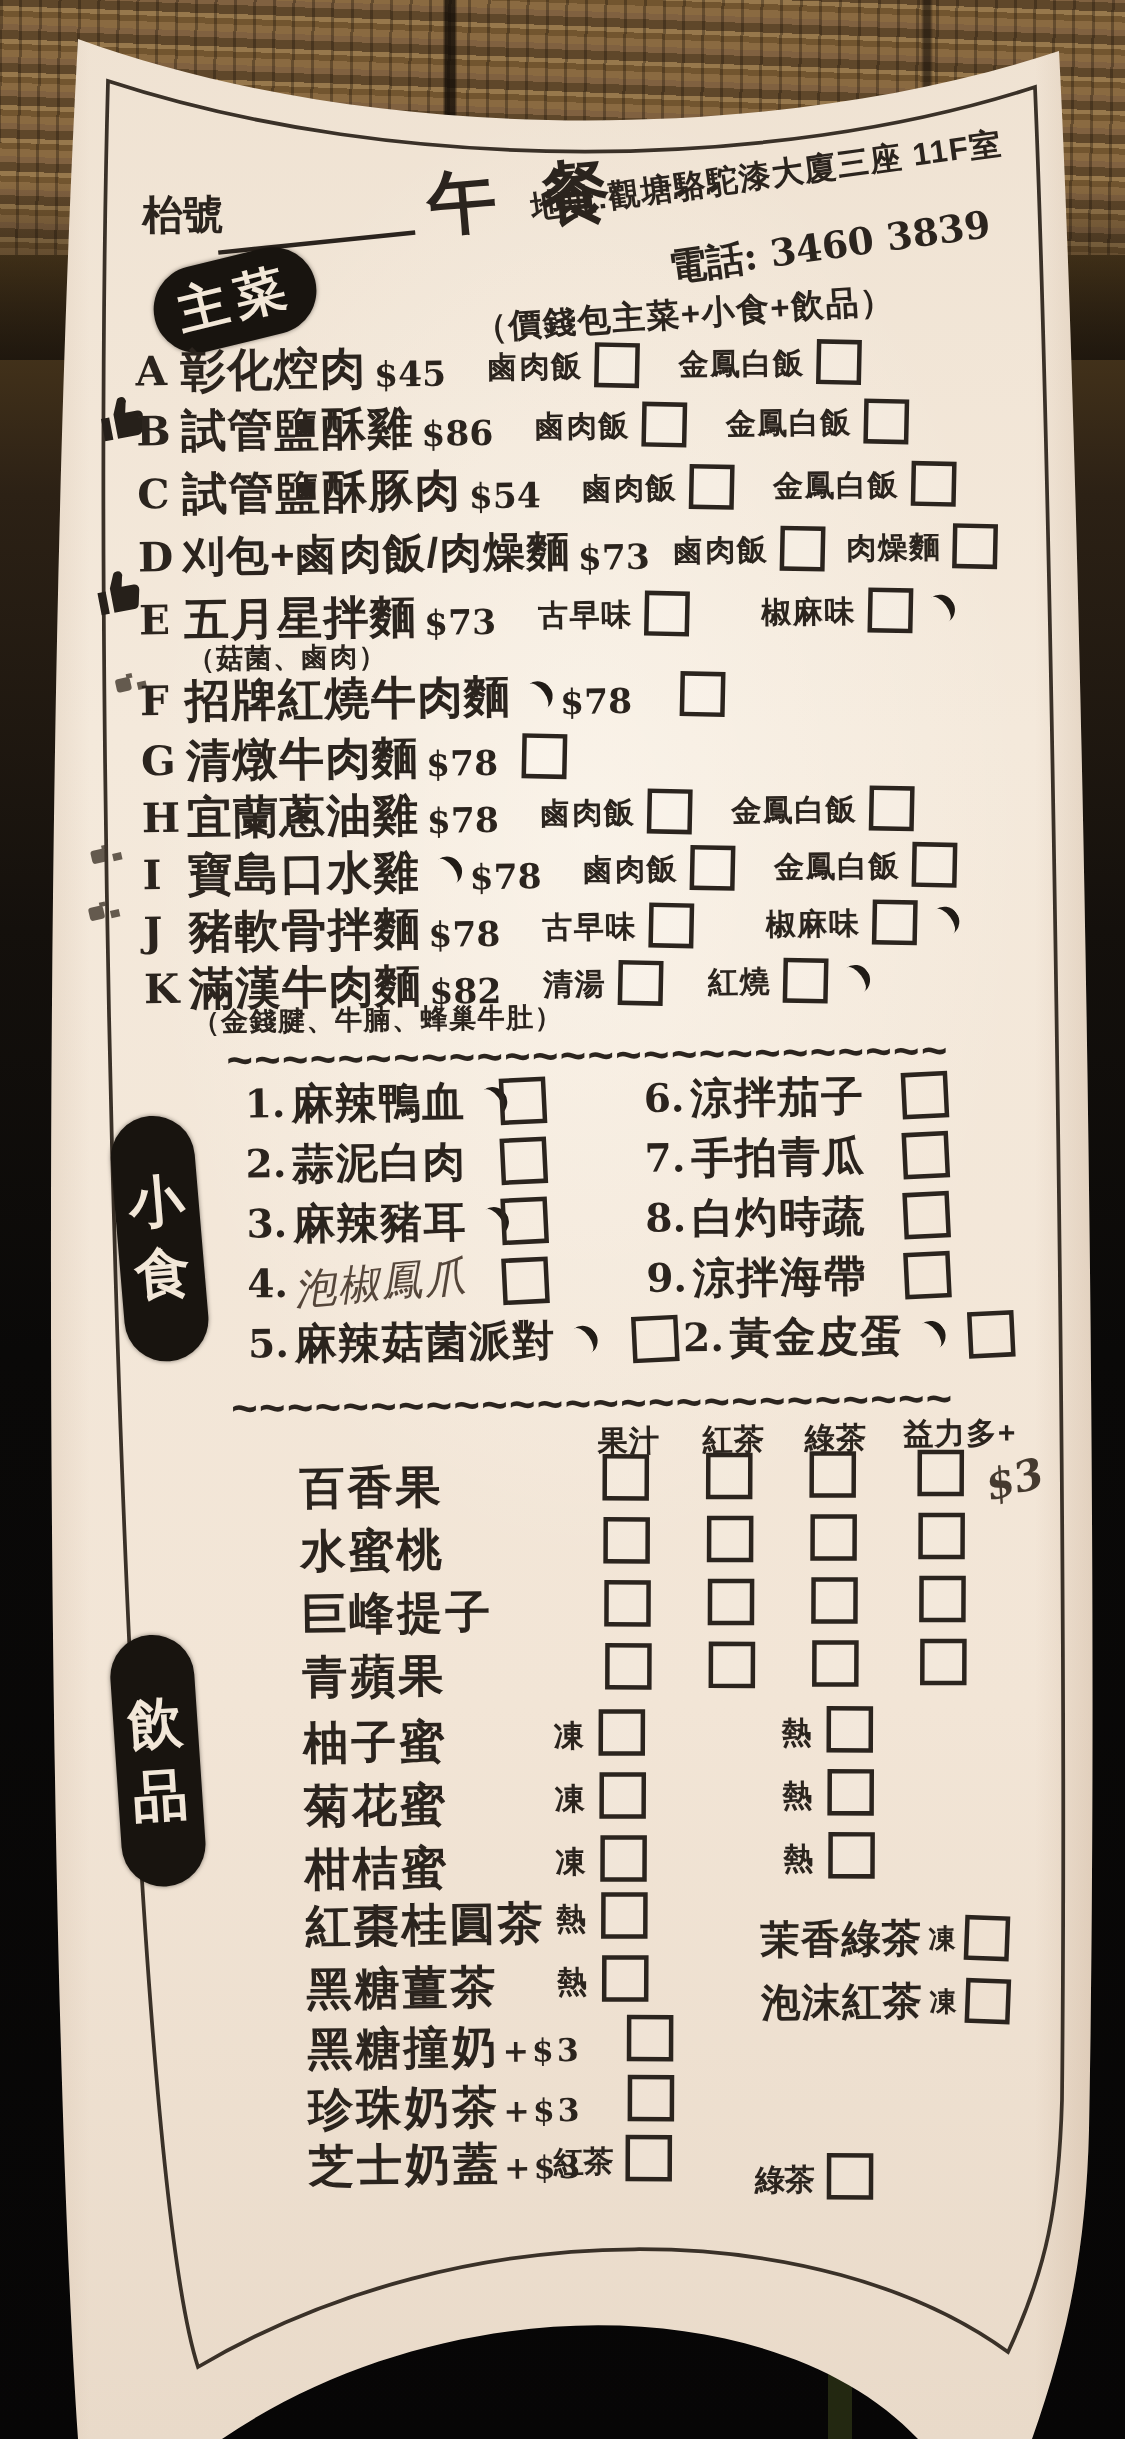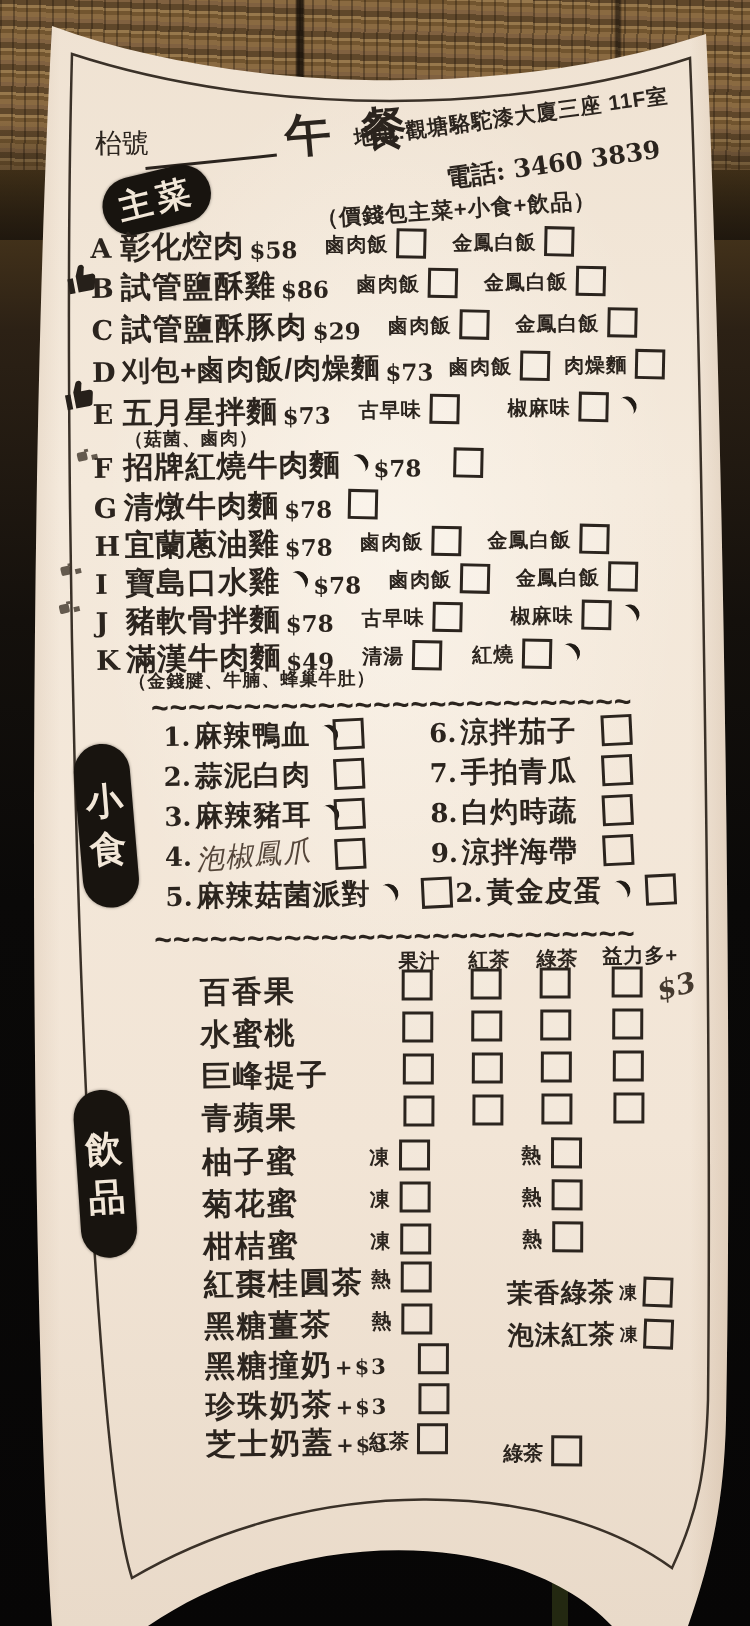--- a/index.html
+++ b/index.html
@@ -16,21 +16,21 @@
 
   .paper{position:absolute;inset:0;
     clip-path:path("M52 26 C250 98 520 96 706 34 C720 300 734 1000 726 1420 C724 1500 712 1558 688 1626 L612 1626 C520 1528 300 1522 148 1626 L52 1626 C30 1300 26 500 52 26 Z");
     background:
       radial-gradient(ellipse 420px 700px at 52% 34%,rgba(255,252,246,.5),rgba(255,252,246,0) 70%),
       linear-gradient(90deg,rgba(150,110,75,.25),rgba(150,110,75,0) 60px,rgba(150,110,75,0) 690px,rgba(150,110,75,.28)),
       linear-gradient(180deg,#efe2d2 0%,#f4e9db 30%,#f2e5d6 70%,#e9dac9 100%);}
   .border-svg{position:absolute;left:0;top:0;}
 
   .content{position:absolute;inset:0;transform:rotate(-0.8deg);transform-origin:50% 40%;color:#2b241e;}
-  .cjk{font-weight:400;}
+  .cjk{font-weight:700;}
 
   
   .table-label{position:absolute;left:102px;top:122px;font-size:27px;}
   .table-line{position:absolute;left:152px;top:158px;width:132px;height:3px;background:#2b241e;transform:rotate(-5deg);}
   .title{position:absolute;left:292px;top:100px;font-size:46px;font-weight:700;letter-spacing:30px;transform:rotate(-4deg);}
   .addr{position:absolute;left:360px;top:104px;width:330px;font-size:21px;font-weight:700;transform:rotate(-7deg);letter-spacing:1px;}
   .phone{position:absolute;left:452px;top:150px;font-size:25px;font-weight:700;transform:rotate(-7deg);font-family:"DejaVu Serif",serif;}
   .price-note{position:absolute;left:322px;top:196px;font-size:22px;font-weight:700;transform:rotate(-3deg);letter-spacing:1px;}
 
   .pill{position:absolute;background:#18140f;color:#f2e7d8;display:flex;align-items:center;justify-content:center;font-weight:700;box-shadow:0 0 3px rgba(20,14,8,.5);}
@@ -111,21 +111,21 @@
             <path d="M6.5 10.5v9.5H3v-9.5h3.5zM8.5 20h8.6c1 0 1.9-.7 2.1-1.7l1.4-6.1a2 2 0 0 0-2-2.4h-5.1l.9-3.9A1.9 1.9 0 0 0 12.6 3c-.7 0-1.4.4-1.7 1.1L8.5 9.6V20z" fill="#26201a"></path>
           </svg>
       </div>
       <div class="smudge" style="left:80px;top:448px"></div>
       <div class="smudge" style="left:62px;top:562px"></div>
       <div class="smudge" style="left:60px;top:600px"></div>
 
       <div class="mrow" style="top:224px">
         <span class="letter">A</span>
         <span class="mname">彰化焢肉</span>
-        <span class="price">$58</span>
+        <span class="price">$45</span>
         <span class="opt">
             <span class="olabel">鹵肉飯</span>
             <span class="box"></span>
           </span>
         <span class="opt">
             <span class="olabel">金鳳白飯</span>
             <span class="box"></span>
           </span>
       </div>
       <div class="mrow" style="top:264px">
@@ -137,21 +137,21 @@
             <span class="box"></span>
           </span>
         <span class="opt">
             <span class="olabel">金鳳白飯</span>
             <span class="box"></span>
           </span>
       </div>
       <div class="mrow" style="top:306px">
         <span class="letter">C</span>
         <span class="mname">試管鹽酥豚肉</span>
-        <span class="price">$29</span>
+        <span class="price">$54</span>
         <span class="opt">
             <span class="olabel">鹵肉飯</span>
             <span class="box"></span>
           </span>
         <span class="opt">
             <span class="olabel">金鳳白飯</span>
             <span class="box"></span>
           </span>
       </div>
       <div class="mrow" style="top:348px">
@@ -233,21 +233,21 @@
           </span>
         <span class="opt" style="margin-left:48px">
             <span class="olabel">椒麻味</span>
             <span class="box"></span>
             <span class="chili"></span>
           </span>
       </div>
       <div class="mrow" style="top:636px">
         <span class="letter">K</span>
         <span class="mname">滿漢牛肉麵</span>
-        <span class="price">$49</span>
+        <span class="price">$82</span>
         <span class="opt">
             <span class="olabel">清湯</span>
             <span class="box"></span>
           </span>
         <span class="opt" style="margin-left:30px">
             <span class="olabel">紅燒</span>
             <span class="box"></span>
             <span class="chili"></span>
           </span>
       </div>

